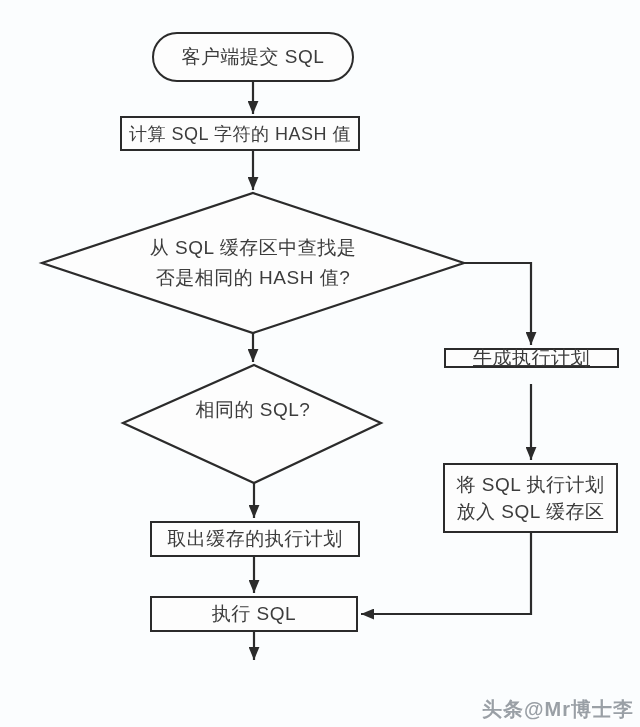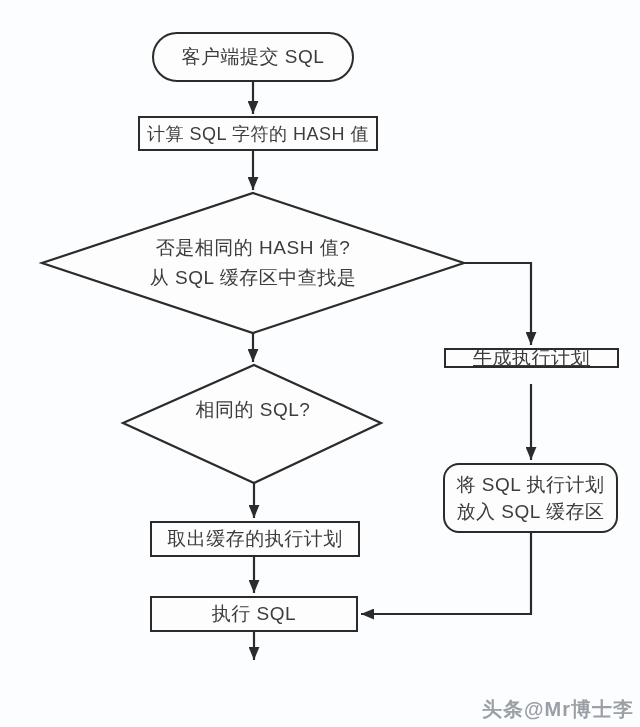--- a/index.html
+++ b/index.html
@@ -40,26 +40,26 @@
     color: #3c3c3c;
     font-size: 19px;
     font-weight: 500;
     text-align: center;
     line-height: 30px;
     white-space: nowrap;
     letter-spacing: 0.5px;
   }
   
   #n-start    { left: 152px; top: 32px;  width: 202px; height: 50px; }
-  #n-hash     { left: 138px; top: 116px; width: 240px; height: 35px; font-size: 18px; }
+  #n-hash     { left: 120px; top: 116px; width: 240px; height: 35px; font-size: 18px; }
   #n-fetch    { left: 150px; top: 521px; width: 210px; height: 36px; }
   #n-exec     { left: 150px; top: 596px; width: 208px; height: 36px; }
   #n-return   { left: 187px; top: 663px; width: 136px; height: 48px; border-radius: 24px; }
   #n-genplan  { left: 444px; top: 348px; width: 175px; height: 20px; text-decoration: underline; }
-  #n-putplan  { left: 443px; top: 463px; width: 175px; height: 70px; line-height: 27px; flex-direction: column; border-radius: 16px; }
+  #n-putplan  { left: 443px; top: 463px; width: 175px; height: 70px; line-height: 27px; flex-direction: column; }
   #d1-label   { left: 110px; top: 233px; width: 286px; }
   #d2-label   { left: 124px; top: 396px; width: 258px; line-height: 28px; }
   #watermark {
     position: absolute;
     right: 6px;
     bottom: 4px;
     z-index: 4;
     font-size: 20px;
     font-weight: 700;
     letter-spacing: 1px;
@@ -93,22 +93,22 @@
       <path d="M531,384 L531,460" marker-end="url(#ah)"></path>
       <path d="M531,533 L531,614 L361,614" marker-end="url(#ah)"></path>
     </g>
   </svg>
 
   <div class="node terminator" id="n-start">客户端提交 SQL</div>
 
   <div class="node" id="n-hash">计算 SQL 字符的 HASH 值</div>
 
   <div class="diamond-label" id="d1-label">
+    <div>从 SQL 缓存区中查找是</div>
     <div>否是相同的 HASH 值?</div>
-    <div>从 SQL 缓存区中查找是</div>
   </div>
 
   <div class="diamond-label" id="d2-label">
     <div>相同的 SQL?</div>
   </div>
 
   <div class="node" id="n-fetch">取出缓存的执行计划</div>
 
   <div class="node" id="n-exec">执行 SQL</div>
 

